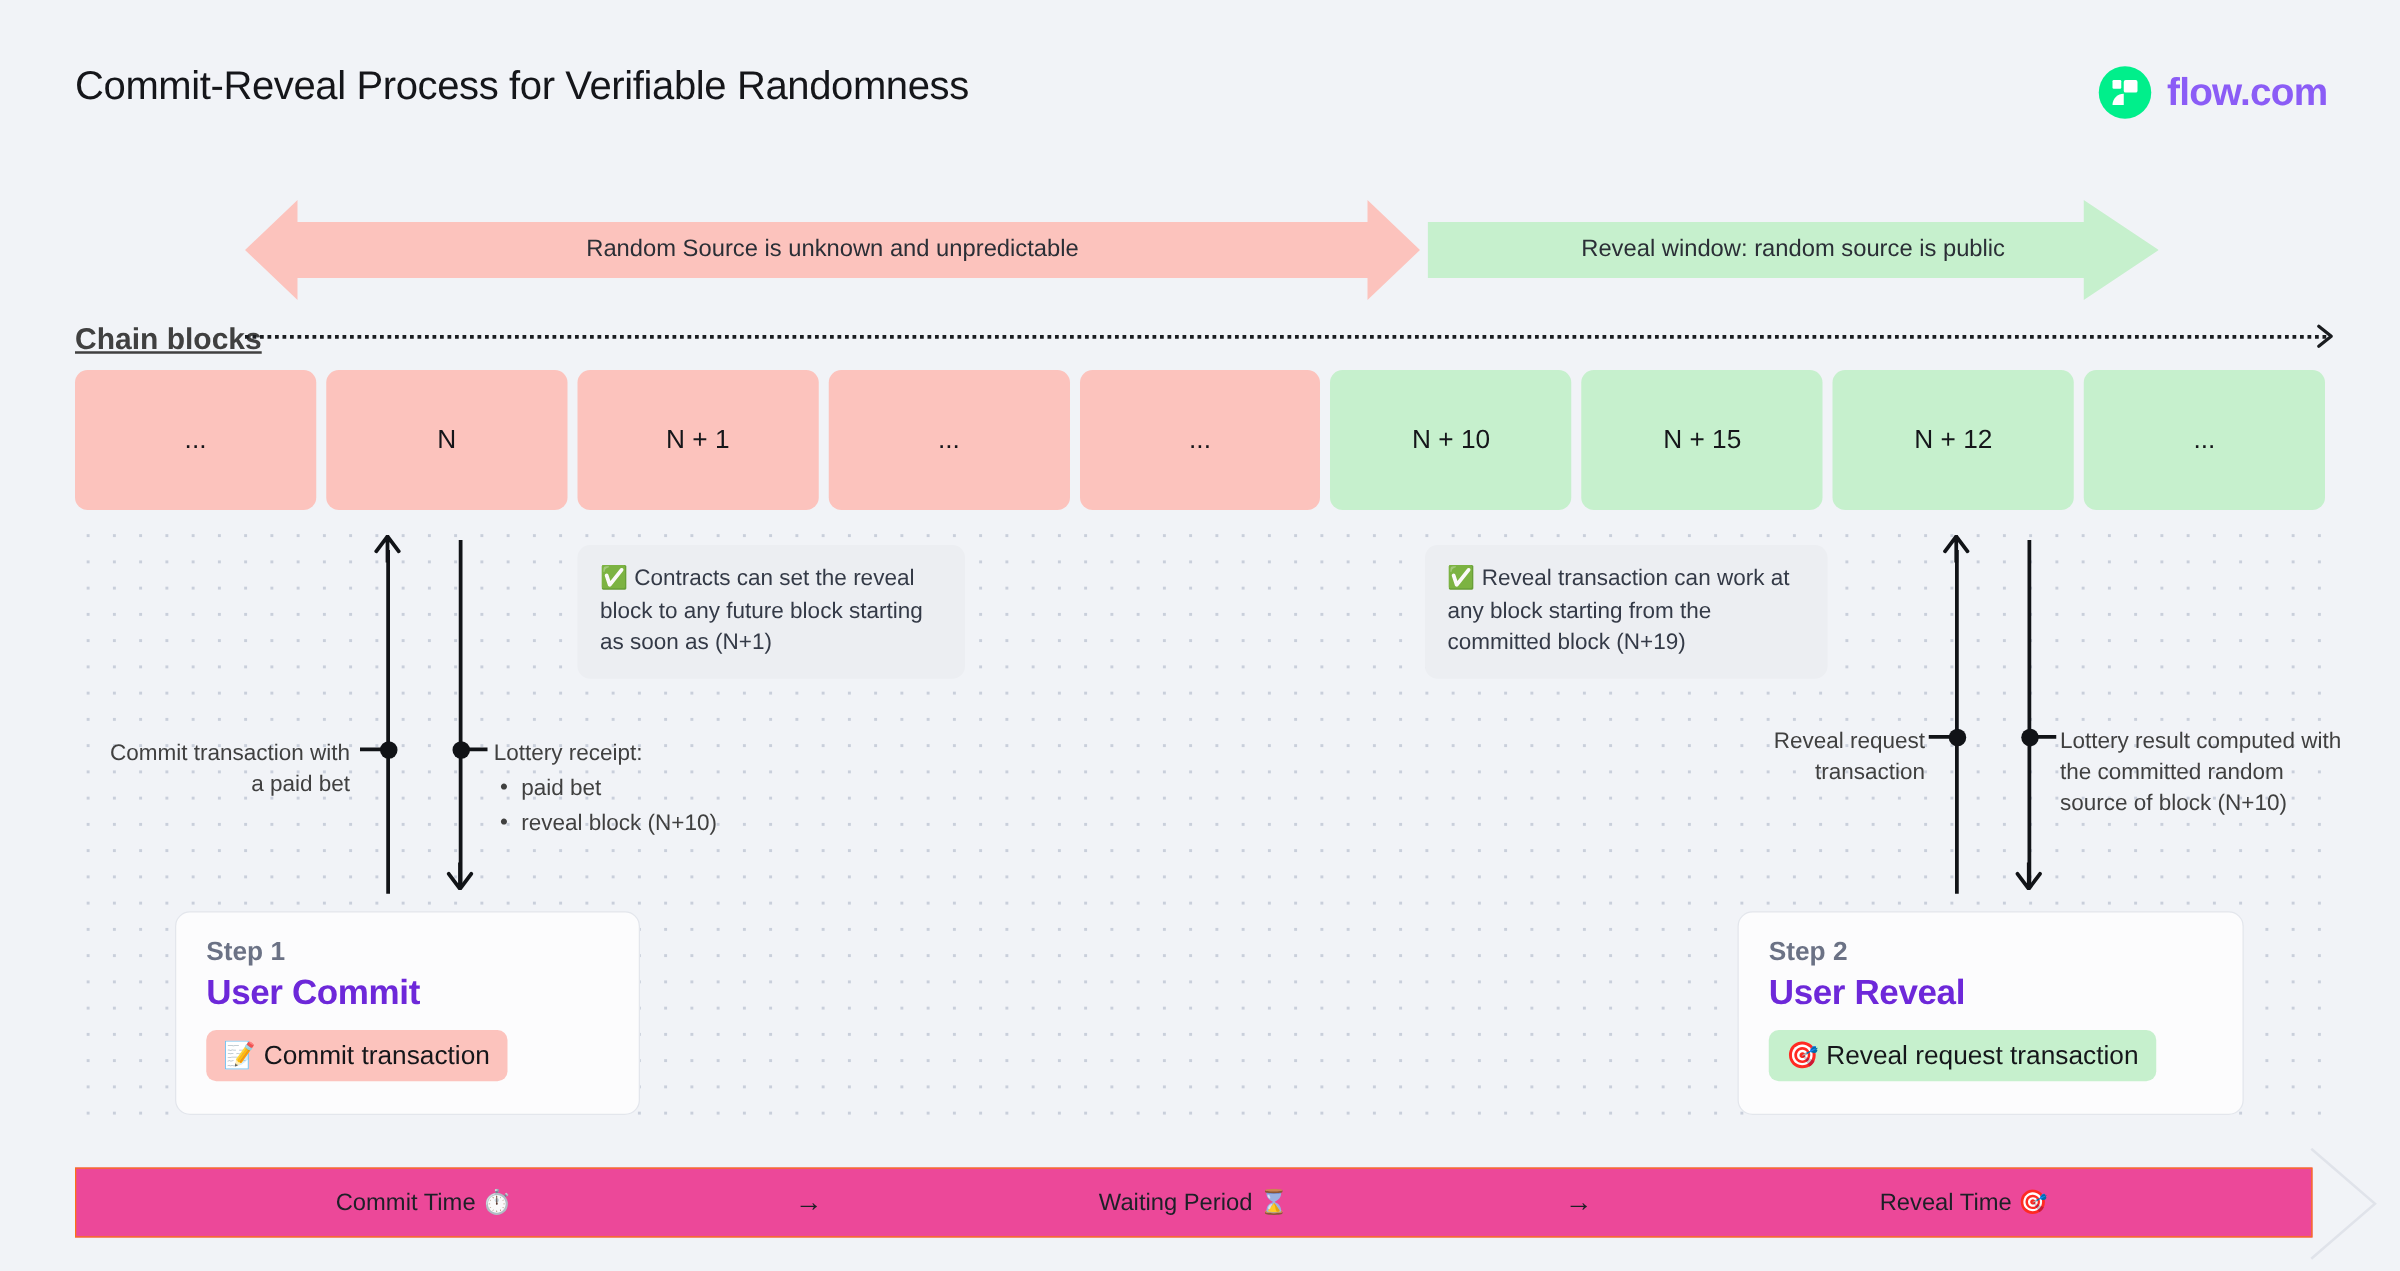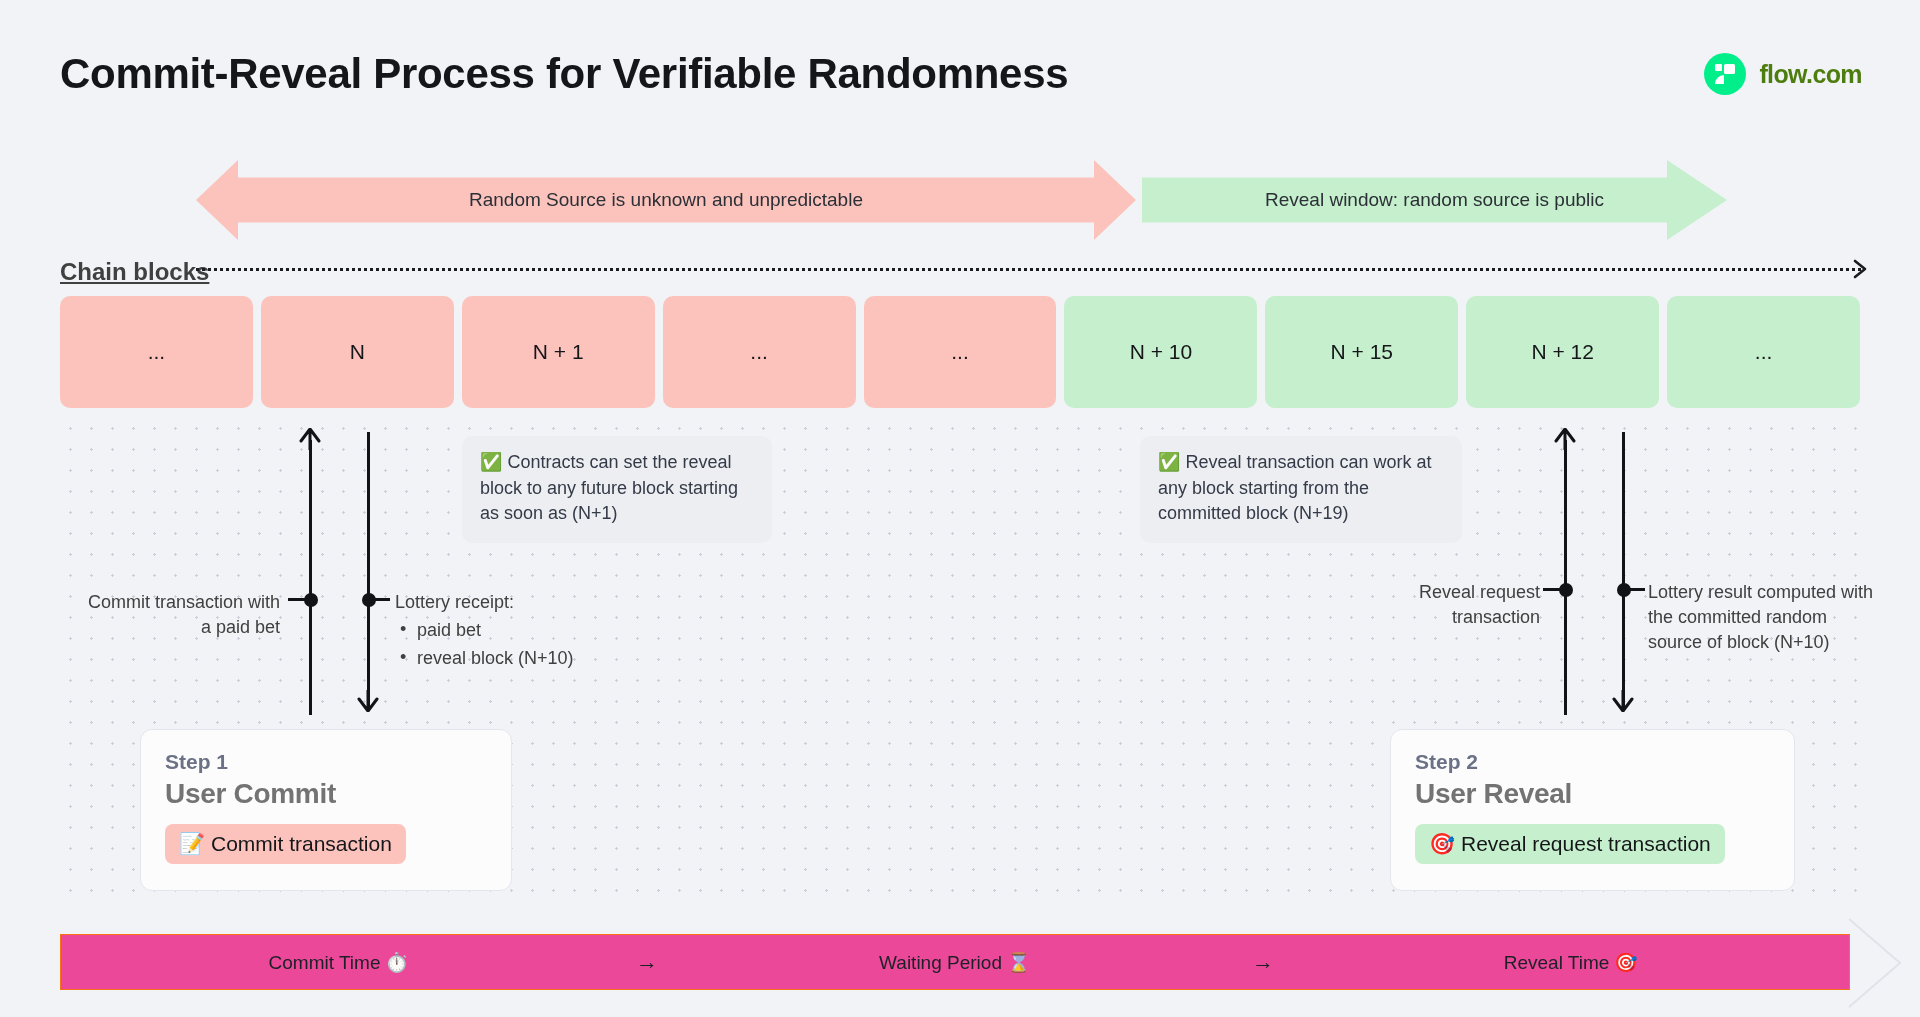--- a/index.html
+++ b/index.html
@@ -8,27 +8,27 @@
     width: 1920px; height: 1017px;
     background: #f1f3f7;
     font-family: "Liberation Sans", sans-serif;
     overflow: hidden;
   }
   #root { position: relative; width: 1920px; height: 1017px; }
 
   
   .page-title {
     position: absolute; left: 60px; top: 50px;
-    font-size: 42px; font-weight: 700; color: #15161a;
+    font-size: 32px; font-weight: 400; color: #15161a;
     letter-spacing: -0.3px; white-space: nowrap;
   }
   .brand { position: absolute; right: 58px; top: 53px; display: flex; align-items: center; gap: 13px; }
   .brand-mark { width: 42px; height: 42px; border-radius: 50%; background: #00ef8b; position: relative; flex: 0 0 auto; }
   .brand-mark svg { position: absolute; left: 0; top: 0; }
-  .brand-name { font-size: 25px; font-weight: 700; color: #4d7c0f; letter-spacing: -0.6px; }
+  .brand-name { font-size: 31px; font-weight: 700; color: #8b5cf6; letter-spacing: -0.6px; }
 
   
   .phase-band { position: absolute; left: 0; top: 160px; width: 1920px; height: 80px; }
   .phase-arrow { position: absolute; top: 0; height: 80px; display: flex; align-items: center; justify-content: center; }
   .phase-arrow .phase-label {
     position: relative; z-index: 2; font-size: 19px; color: #2b2f36; white-space: nowrap;
   }
   .phase-arrow .shape { position: absolute; inset: 0; }
   .phase-unknown { left: 196px; width: 940px; }
   .phase-unknown .shape {
@@ -95,21 +95,21 @@
   .lbl-receipt li::before { content: "\2022"; position: absolute; left: 5px; top: -1px; }
   .lbl-revreq { left: 1340px; top: 580px; width: 200px; }
   .lbl-result { left: 1648px; top: 580px; width: 230px; }
 
   
   .step-card {
     position: absolute; background: #fcfcfd; border: 1px solid #e3e6ec; border-radius: 12px;
     padding: 20px 24px 26px 24px;
   }
   .step-kicker { font-size: 21px; font-weight: 700; color: #6b7285; margin-bottom: 4px; }
-  .step-title { font-size: 28px; font-weight: 700; color: #737373; margin-bottom: 14px; letter-spacing: -0.3px; }
+  .step-title { font-size: 28px; font-weight: 700; color: #6d28d9; margin-bottom: 14px; letter-spacing: -0.3px; }
   .step-chip {
     display: inline-block; border-radius: 8px; padding: 8px 14px;
     font-size: 21px; color: #15161a; white-space: nowrap;
   }
   .step-chip.pink { background: #fcc3bd; }
   .step-chip.green { background: #c6f0cd; }
   .card-commit { left: 140px; top: 729px; width: 372px; }
   .card-reveal  { left: 1390px; top: 729px; width: 405px; }
 
   

